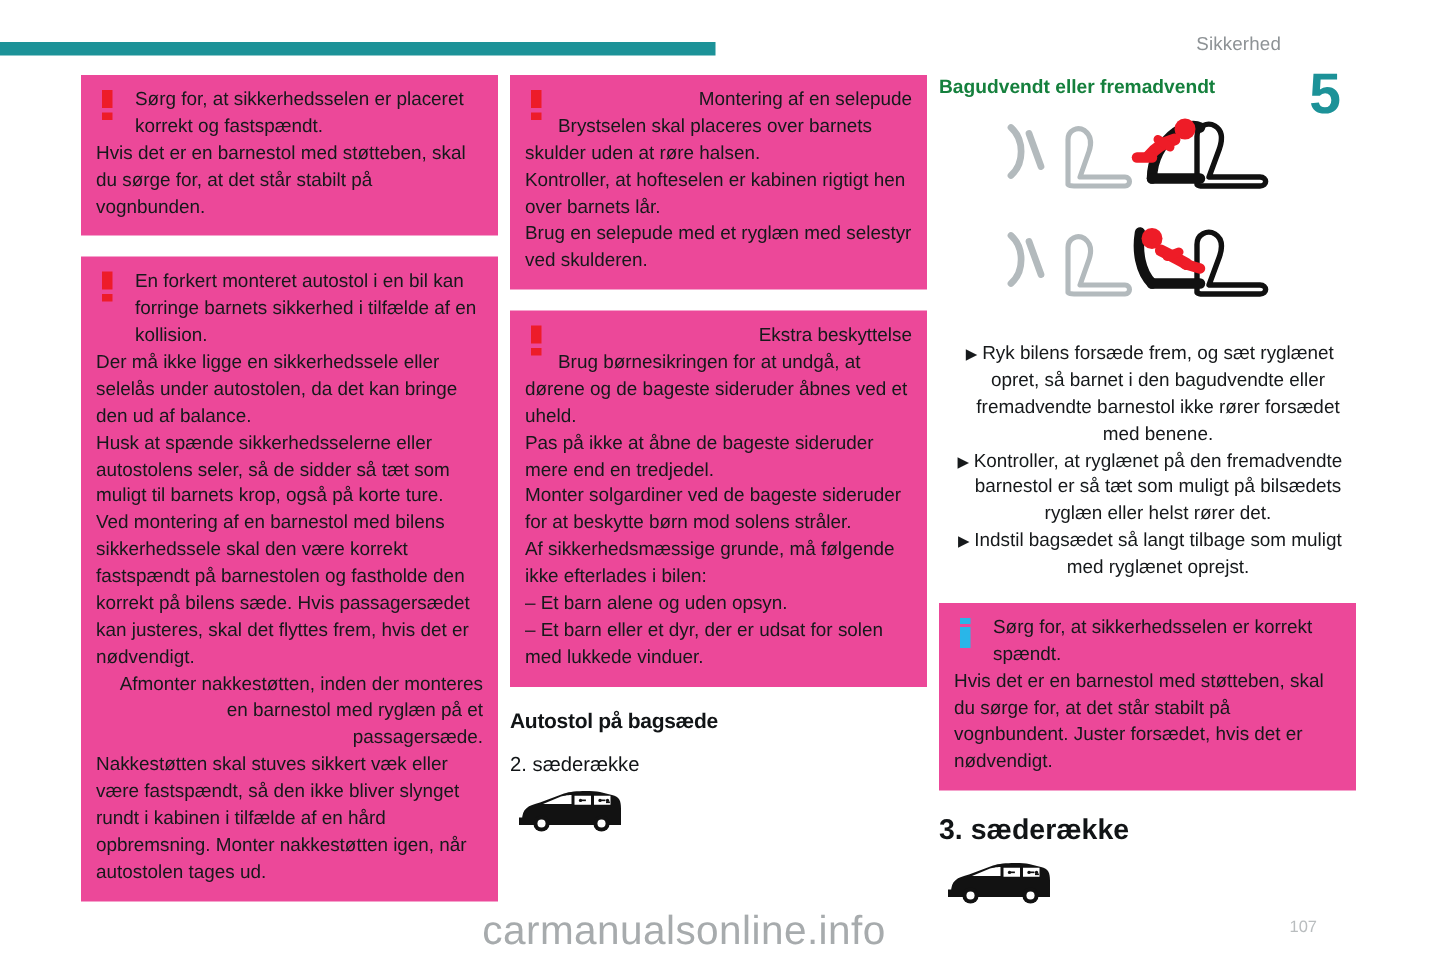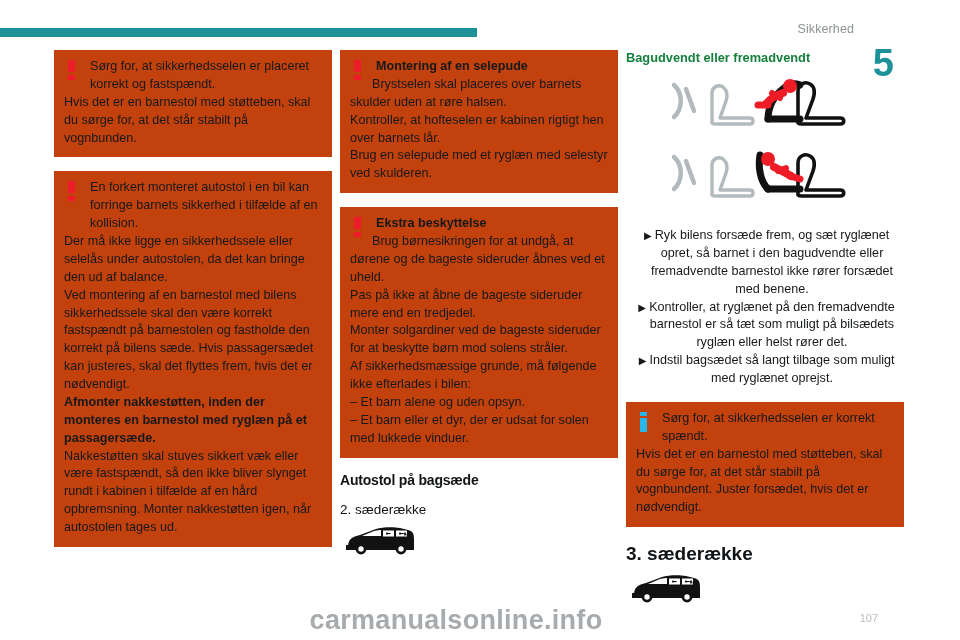--- a/index.html
+++ b/index.html
@@ -45,21 +45,21 @@
     position: absolute;
     top: 50px;
     width: 278px;
   }
   .col-1 { left: 54px; }
   .col-2 { left: 340px; }
   .col-3 { left: 626px; }
 
   
   .callout {
-    background: #c2410c;
+    background: #ec4899;
     padding: 8px 10px 10px 10px;
     margin-bottom: 14px;
     font-size: 12.6px;
     line-height: 1.42;
     color: #16191b;
   }
   .callout p { margin: 0; }
   .callout-inner { position: relative; }
   .bang {
     position: absolute;
@@ -90,21 +90,21 @@
     position: absolute; left: 0; top: 6px;
     width: 7px; height: 14px;
     background: #29b6e8;
   }
   .callout .first-line {
     padding-left: 26px;
   }
   .callout .hang {
     padding-left: 26px;
   }
-  .callout .bold-block { font-weight: bold; }
+  .callout .bold-block { font-weight: normal; text-align: right; }
   .arrow-para {
     font-size: 12.6px;
     line-height: 1.42;
     color: #16191b;
     margin: 0;
     padding-left: 14px;
     text-indent: -14px;
     text-align: center;
   }
   .arrow-para .ar {
@@ -153,21 +153,20 @@
 
   
   .footer-watermark {
     position: absolute;
     left: 0; right: 0; bottom: 4px;
     text-align: center;
     font-size: 27px;
     color: #a7abad;
     letter-spacing: .3px;
     font-family: "Liberation Sans", sans-serif;
-    font-weight: bold;
   }
   .footer-pageno {
     position: absolute;
     right: 34px; bottom: 16px;
     font-size: 11px;
     color: #b9bdbf;
   }
   .spacer-sm { height: 6px; }
 </style>
 </head>
@@ -193,20 +192,21 @@
     </div>
 
     <div class="callout">
       <div class="callout-inner">
         <div class="bang">
           <div class="stem"></div>
             <div class="dot"></div>
         </div>
         <p class="first-line">En forkert monteret autostol i en bil kan forringe barnets sikkerhed i tilfælde af en kollision.</p>
         <p>Der må ikke ligge en sikkerhedssele eller selelås under autostolen, da det kan bringe den ud af balance.</p>
+        <p>Husk at spænde sikkerhedsselerne eller autostolens seler, så de sidder så tæt som muligt til barnets krop, også på korte ture.</p>
         <p>Ved montering af en barnestol med bilens sikkerhedssele skal den være korrekt fastspændt på barnestolen og fastholde den korrekt på bilens sæde. Hvis passagersædet kan justeres, skal det flyttes frem, hvis det er nødvendigt.</p>
         <p class="bold-block">Afmonter nakkestøtten, inden der monteres en barnestol med ryglæn på et passagersæde.</p>
         <p>Nakkestøtten skal stuves sikkert væk eller være fastspændt, så den ikke bliver slynget rundt i kabinen i tilfælde af en hård opbremsning. Monter nakkestøtten igen, når autostolen tages ud.</p>
       </div>
     </div>
 
   </div>
 
   <div class="col col-2">
 

